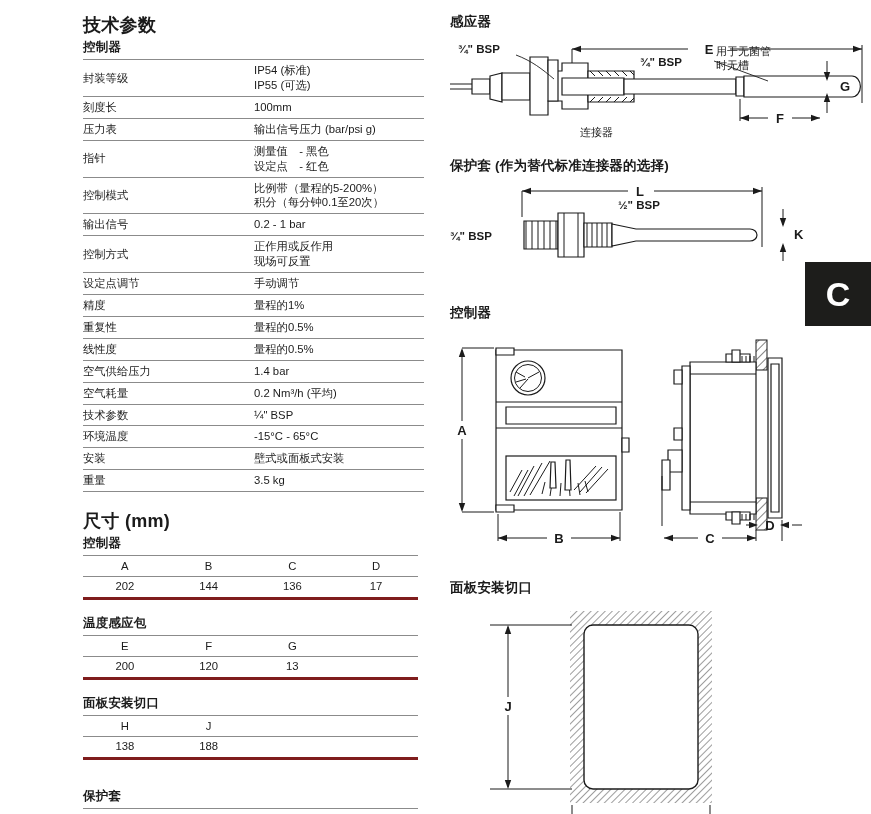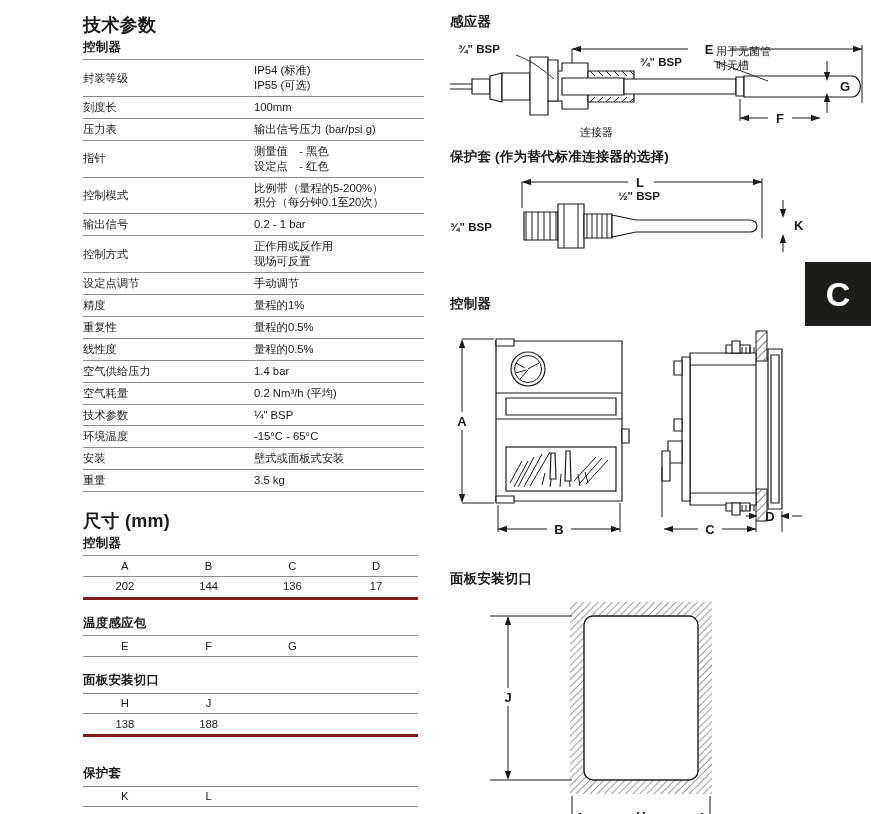--- a/index.html
+++ b/index.html
@@ -199,20 +199,26 @@
       </table>
       <div class="h2" style="margin-top: 16px;">温度感应包</div>
       <table class="dim">
         <tbody>
           <tr class="hdr">
             <td>E</td>
             <td>F</td>
             <td>G</td>
             <td></td>
           </tr>
+          <tr class="val">
+            <td>200</td>
+            <td>120</td>
+            <td>13</td>
+            <td></td>
+          </tr>
         </tbody>
       </table>
       <div class="h2" style="margin-top: 16px;">面板安装切口</div>
       <table class="dim">
         <tbody>
           <tr class="hdr">
             <td>H</td>
             <td>J</td>
             <td></td>
             <td></td>
@@ -297,21 +303,21 @@
     <line class="thin" x1="290" y1="87" x2="370" y2="87"></line>
     <path d="M290,87 l9,-3.2 v6.4 z" fill="#1b1b1b"></path>
     <path d="M370,87 l-9,-3.2 v6.4 z" fill="#1b1b1b"></path>
     <line class="thin" x1="290" y1="68" x2="290" y2="90"></line>
     <rect x="318" y="79" width="24" height="16" fill="#fff"></rect>
     <text class="dimlbl" x="330" y="92" text-anchor="middle">F</text>
 
     <text class="cap" x="130" y="105">连接器</text>
   </svg>
 
-  <div class="rtitle" style="margin-top:6px;">保护套 (作为替代标准连接器的选择)</div>
+  <div class="rtitle" style="margin-top:15px;">保护套 (作为替代标准连接器的选择)</div>
 
   <svg width="415" height="106" viewBox="0 0 415 106" style="margin-top:2px;">
 
     <line class="thin" x1="72" y1="14" x2="312" y2="14"></line>
     <path d="M72,14 l9,-3.2 v6.4 z" fill="#1b1b1b"></path>
     <path d="M312,14 l-9,-3.2 v6.4 z" fill="#1b1b1b"></path>
     <line class="thin" x1="72" y1="14" x2="72" y2="40"></line>
     <line class="thin" x1="312" y1="10" x2="312" y2="70"></line>
     <rect x="178" y="6" width="26" height="16" fill="#fff"></rect>
     <text class="dimlbl" x="190" y="19" text-anchor="middle">L</text>

